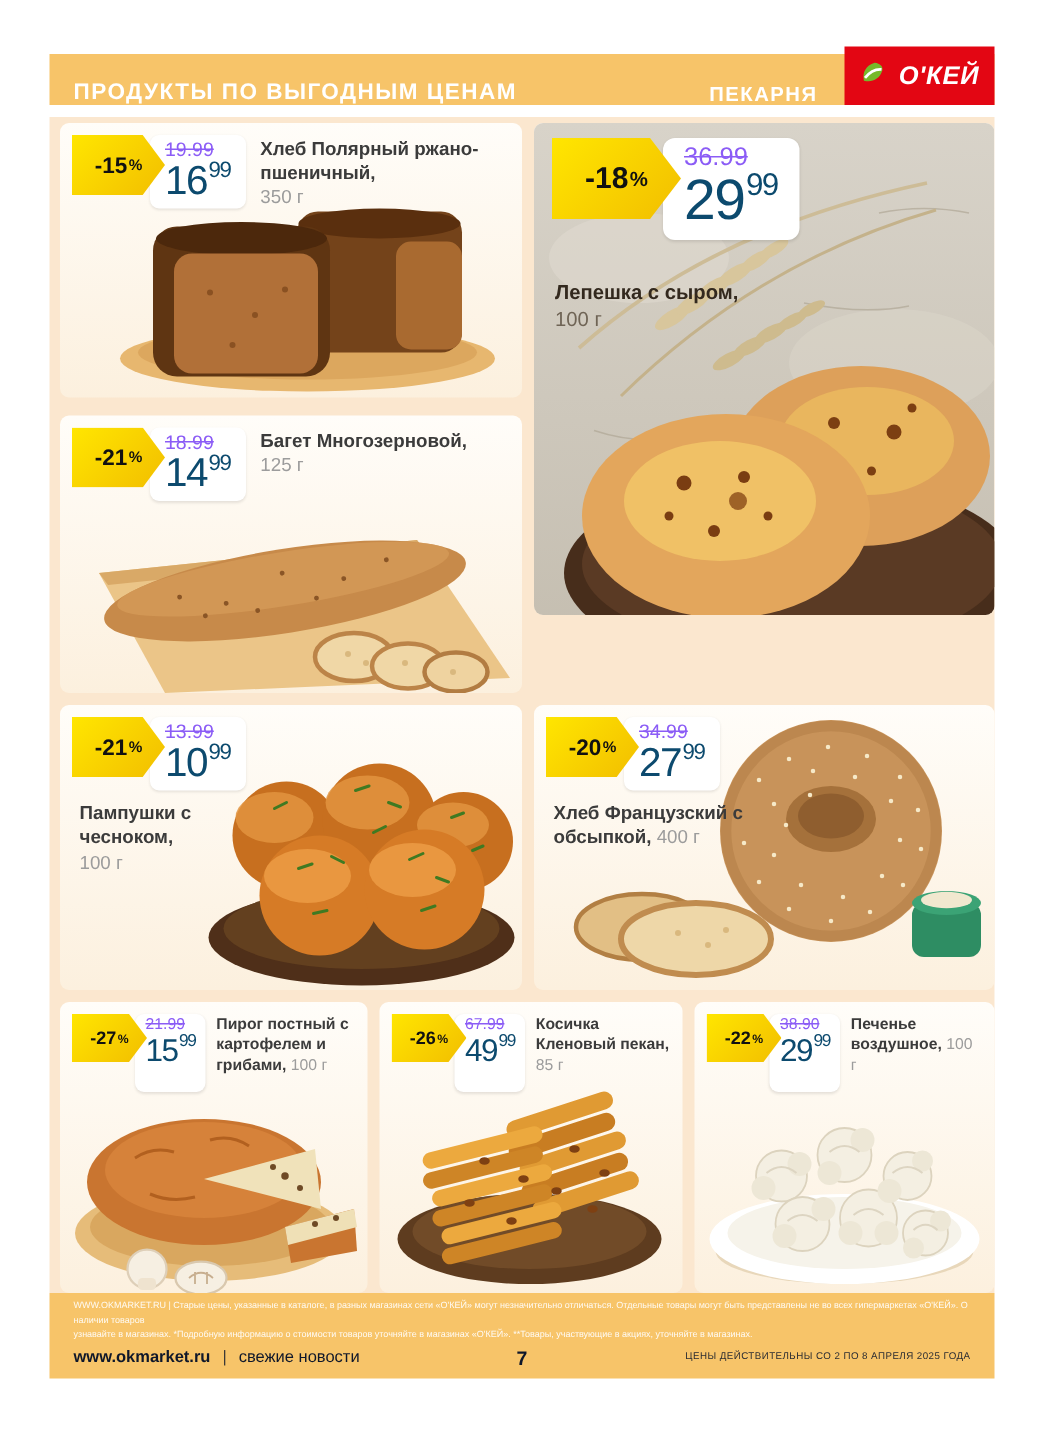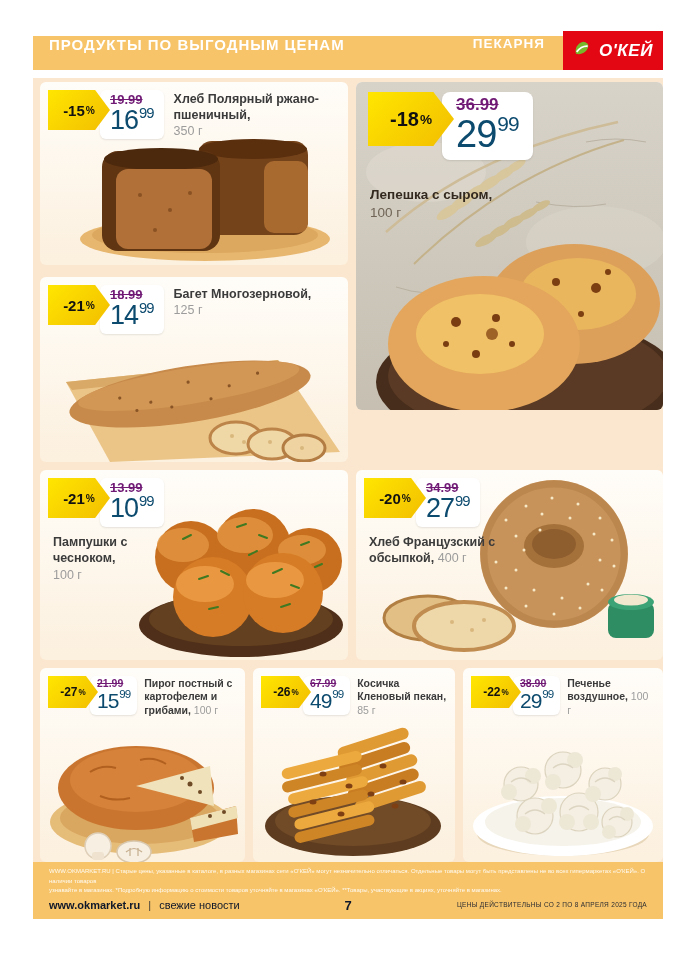--- a/index.html
+++ b/index.html
@@ -1,20 +1,20 @@
 <!DOCTYPE html>
 <html><head>
 <meta charset="utf-8">
 <style>
   html,body{margin:0;padding:0;background:#fff;}
   .page{position:relative;width:696px;height:960px;background:#FFFFFF;overflow:hidden;
         font-family:"Liberation Sans",sans-serif;}
   
   .header-band{position:absolute;left:33px;top:36px;width:630px;height:34px;background:#F7C469;
-        display:flex;align-items:flex-start;}
+        display:flex;align-items:flex-end;}
   .header-title{margin-left:16px;font-size:15px;font-weight:bold;color:#FFFFFF;letter-spacing:1px;}
   .header-category{margin-left:auto;margin-right:118px;font-size:13.5px;font-weight:bold;color:#FFFFFF;letter-spacing:1px;}
   .logo-box{position:absolute;left:563px;top:31px;width:100px;height:39px;background:#E30613;
         display:flex;align-items:center;justify-content:center;gap:4px;text-align:right;}
   .logo-text{color:#FFFFFF;font-weight:800;font-style:italic;font-size:17px;letter-spacing:.5px;}
   
   .content-bg{position:absolute;left:33px;top:78px;width:630px;height:784px;background:#FBE7CF;}
   
   .card{position:absolute;background:linear-gradient(180deg,#FFFDF9 0%,#FCF0DE 100%);
         border-radius:6px;overflow:hidden;}
@@ -28,29 +28,29 @@
   .card-g{left:463px;top:668px;width:200px;height:194px;}
   
   .price-row{display:flex;align-items:flex-start;padding:8px 8px 0;position:relative;z-index:3;}
   .badge{flex:none;background:linear-gradient(135deg,#FFE600 0%,#F2BE00 100%);
         clip-path:polygon(0 0,76% 0,100% 50%,76% 100%,0 100%);
         display:flex;align-items:center;justify-content:center;color:#111;
         font-weight:800;width:62px;height:40px;font-size:15px;z-index:2;}
   .badge .pct{font-size:.68em;margin-left:1px;}
   .price-panel{background:#FFFFFF;border-radius:6px;padding:3px 10px 5px;margin-left:-10px;
         box-shadow:0 1px 2px rgba(0,0,0,.10);z-index:1;}
-  .old{color:#701a75;font-weight:bold;text-decoration:line-through;font-size:13px;line-height:1.1;}
+  .old{color:#8b5cf6;font-weight:normal;text-decoration:line-through;font-size:13px;line-height:1.1;}
   .new{color:#0c4a6e;font-weight:400;font-size:27px;line-height:1.0;letter-spacing:-1px;}
   .new sup{font-size:.55em;position:relative;top:-.12em;margin-left:1px;vertical-align:super;}
   .name{font-weight:bold;color:#3B3B3B;font-size:12.5px;line-height:1.28;margin-left:10px;padding-top:1px;}
   .wt{color:#9C9C9C;font-weight:normal;}
   .wt.block{display:block;}
   
   .sm .badge{width:50px;height:32px;font-size:12px;}
-  .sm .price-panel{padding:2px 7px 4px;margin-left:-8px;}
+  .sm .price-panel{padding:2px 7px 17px;margin-left:-8px;}
   .sm .old{font-size:10.5px;}
   .sm .new{font-size:21px;}
   .sm .name{font-size:10.5px;margin-left:7px;}
   
   .big-price{position:absolute;left:12px;top:10px;z-index:3;display:flex;align-items:flex-start;}
   .big-price .badge{width:86px;height:54px;font-size:20px;}
   .big-price .price-panel{padding:4px 14px 7px;margin-left:-12px;border-radius:8px;}
   .big-price .old{font-size:17px;}
   .big-price .new{font-size:38px;}
   .big-name{position:absolute;left:14px;top:104px;z-index:3;width:170px;

